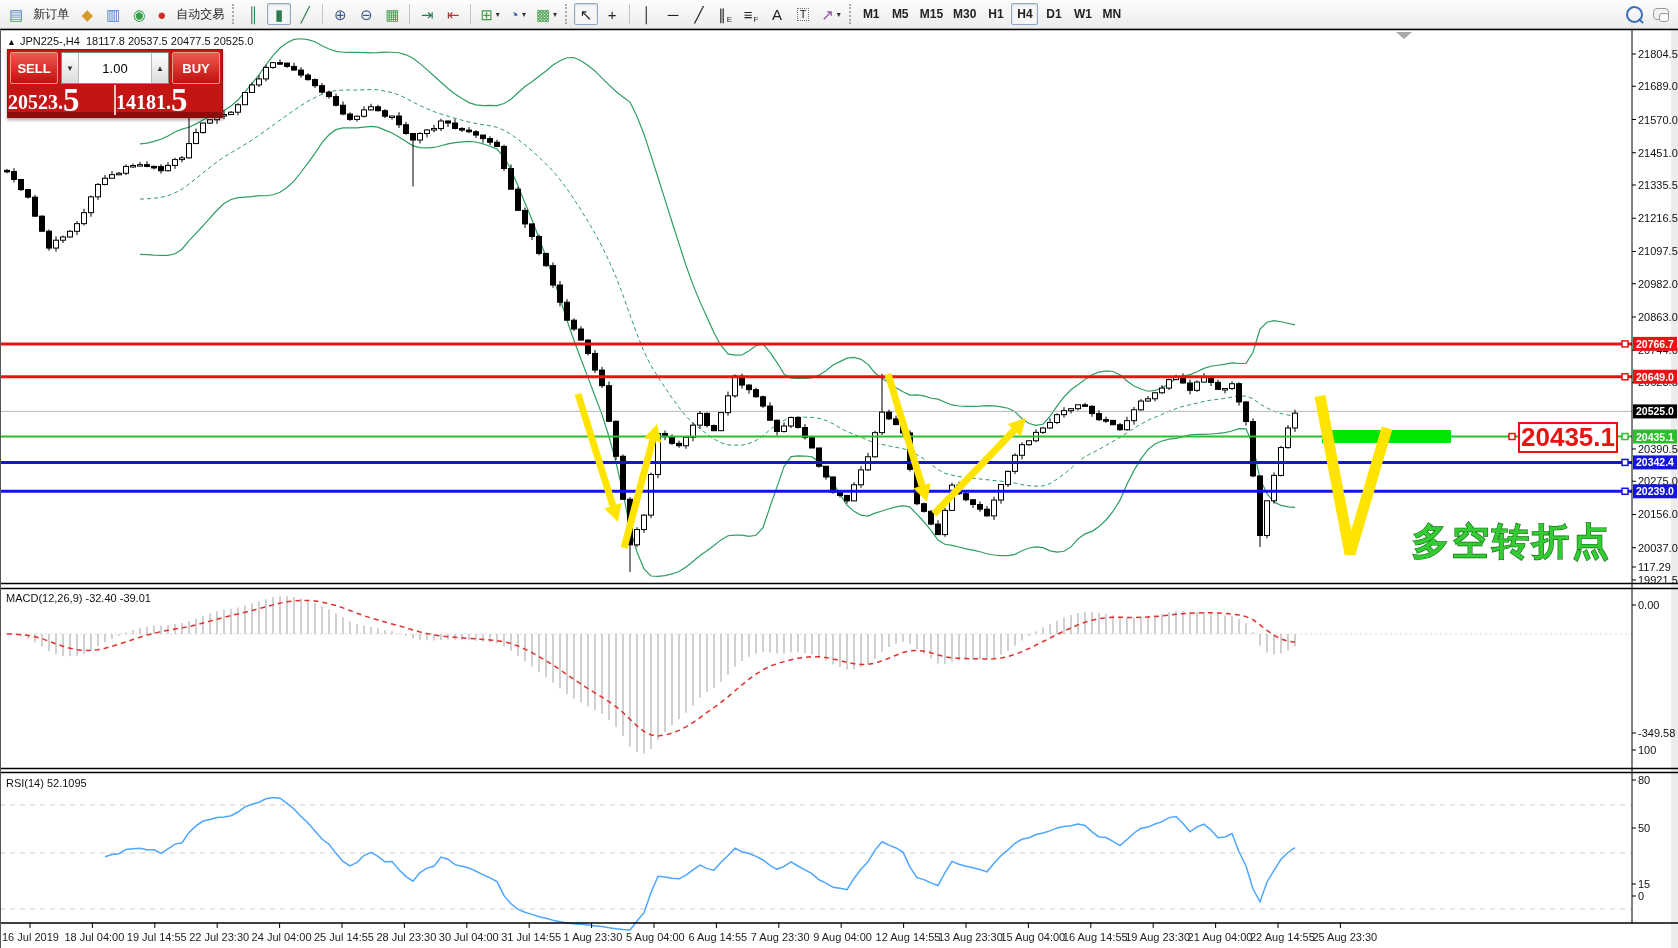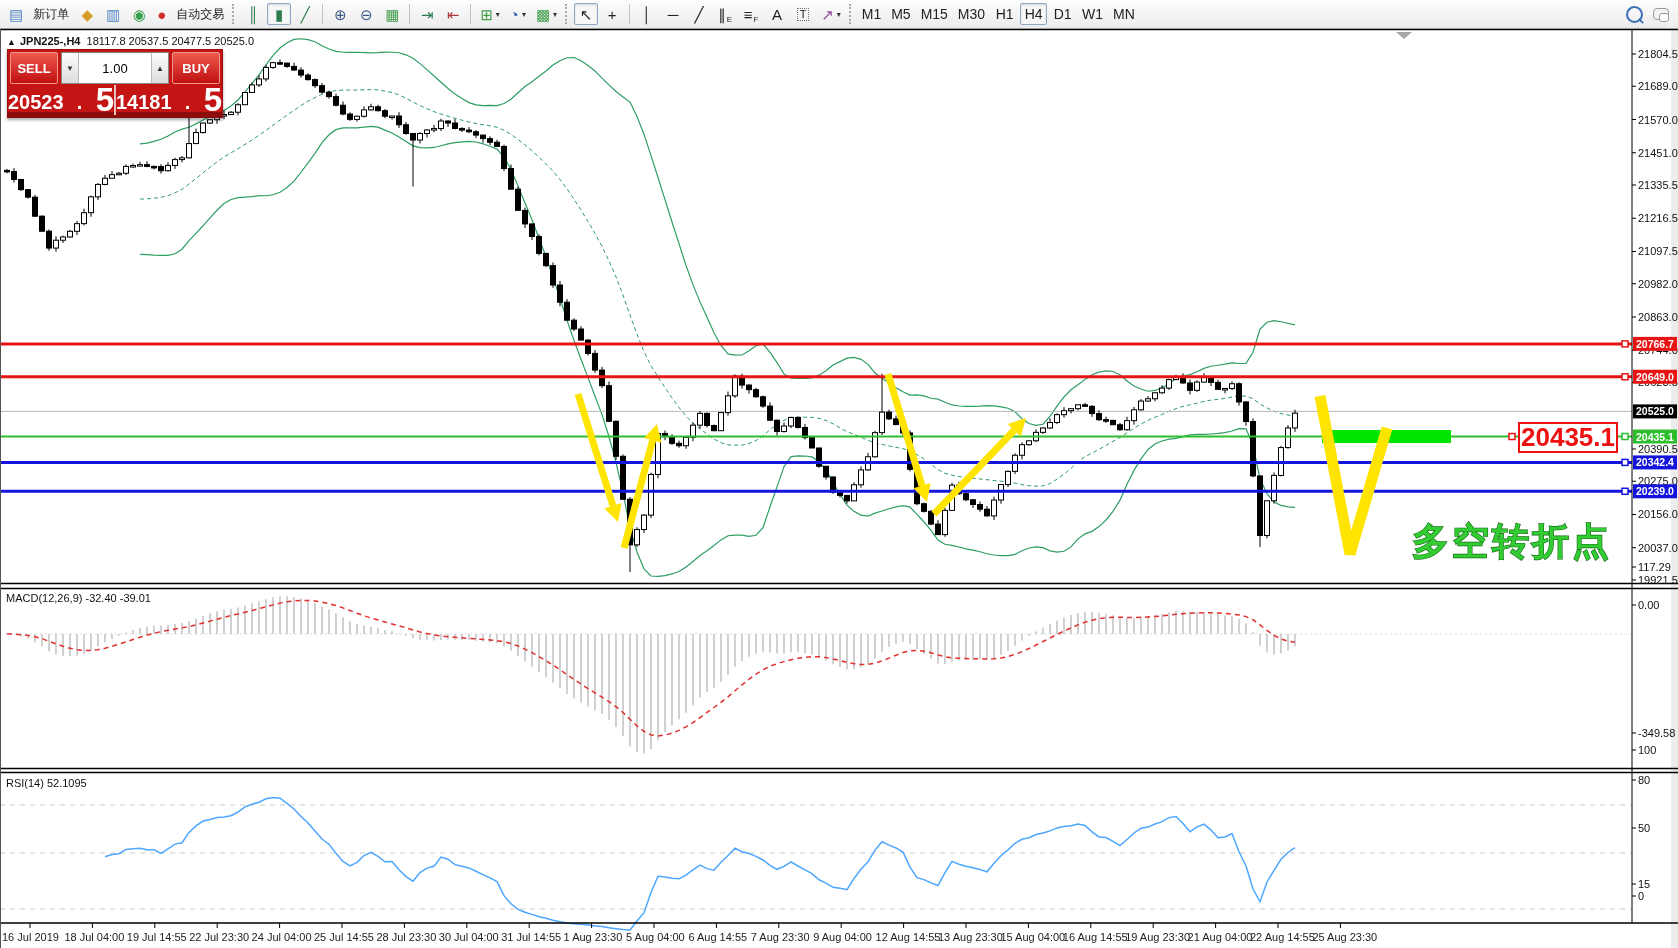--- a/index.html
+++ b/index.html
@@ -12,47 +12,47 @@
     margin:0 1px;border:1px solid transparent;border-radius:2px;background:transparent;
     font-family:"Liberation Sans",sans-serif;font-size:12px;color:#222;padding:0 3px;position:relative;}
   .tb.active{background:#f7f7f7;border:1px solid #8fa8c8;box-shadow:inset 0 1px 2px rgba(0,0,0,.15);}
   .tb .glyph{font-size:15px;line-height:1;}
   .tb .sub{font-size:8px;margin-left:1px;align-self:flex-end;}
   .tb .lbl{margin-left:10px;font-size:12px;}
   .tb .caret{font-size:8px;margin-left:3px;color:#333;}
   .tb.boxed .glyph{border:1px dotted #777;padding:0 2px;font-size:11px;}
   .sep{width:1px;height:20px;background:#c3c3c3;margin:0 4px;}
   .grip{width:3px;height:20px;margin:0 3px;border-left:2px dotted #aaa;}
-  .tf{font-size:14px;min-width:27px;}
+  .tf{font-size:12px;min-width:27px;font-weight:bold;}
   .spacer{flex:1;}
   .icon-search{width:13px;height:13px;border:2px solid #3a6fb5;border-radius:50%;position:relative;display:inline-block;}
   .icon-search:after{content:"";position:absolute;width:6px;height:2px;background:#3a6fb5;transform:rotate(45deg);left:10px;top:12px;}
   .icon-chat{width:14px;height:10px;border:1px solid #9a9a9a;border-radius:4px;position:relative;display:inline-block;background:#f2f2f2;}
   .icon-chat:after{content:"";position:absolute;width:8px;height:7px;border:1px solid #9a9a9a;border-radius:3px;background:#fff;left:5px;top:4px;}
   
   #chartwin{position:absolute;left:0;top:29px;width:1678px;height:919px;background:#fff;}
   #chart-svg{position:absolute;left:0;top:0;}
   
   #title{position:absolute;left:7px;top:6px;font-size:11px;color:#111;white-space:nowrap;}
   #title .arr{font-size:9px;margin-right:4px;}
-  #title b{font-weight:bold;}
+  #title b{font-weight:normal;}
   
   #trade{position:absolute;left:7px;top:20px;width:214px;height:62px;background:#c41414;
     border:1px solid #9c0f0f;box-shadow:0 2px 3px rgba(0,0,0,.35);border-bottom:6px solid #8c0c0c;}
   #trade .row1{display:flex;height:32px;margin:2px 2px 0 2px;}
   .tbtn{flex:0 0 46px;display:flex;align-items:center;justify-content:center;color:#fff;
     font-size:13px;font-weight:bold;background:linear-gradient(#ee5a4e,#c01010);
     border:1px solid #e98;border-radius:2px;}
   .volwrap{flex:1;display:flex;margin:0 3px;border:1px solid #888;background:#fff;}
   .volbtn{width:16px;display:flex;align-items:center;justify-content:center;font-size:8px;
     background:linear-gradient(#fdfdfd,#dcdcdc);border-right:1px solid #bbb;color:#333;}
   .volbtn.up{border-right:none;border-left:1px solid #bbb;}
   .volval{flex:1;display:flex;align-items:center;justify-content:center;font-size:13px;color:#000;background:#fff;}
   #trade .row2{display:flex;height:30px;margin-top:1px;}
-  .pblock{flex:1;display:flex;align-items:flex-end;justify-content:space-between;color:#fff;padding-bottom:0;}
+  .pblock{flex:1;display:flex;align-items:flex-end;justify-content:flex-start;color:#fff;padding-bottom:0;font-family:Liberation Serif, serif;}
   .pblock.left{border-right:2px solid #e8c0c0;}
   .p-int{font-size:20px;font-weight:bold;line-height:26px;}
   .p-dot{font-size:20px;font-weight:bold;line-height:26px;}
   .p-big{font-size:33px;font-weight:bold;line-height:30px;}
   
   #callout{position:absolute;left:1518px;top:393px;width:96px;height:27px;background:#fff;
     border:2px solid #ee1111;color:#ee1111;font-size:26px;font-weight:bold;
     display:flex;align-items:center;justify-content:center;letter-spacing:0;}
 </style>
 </head>

